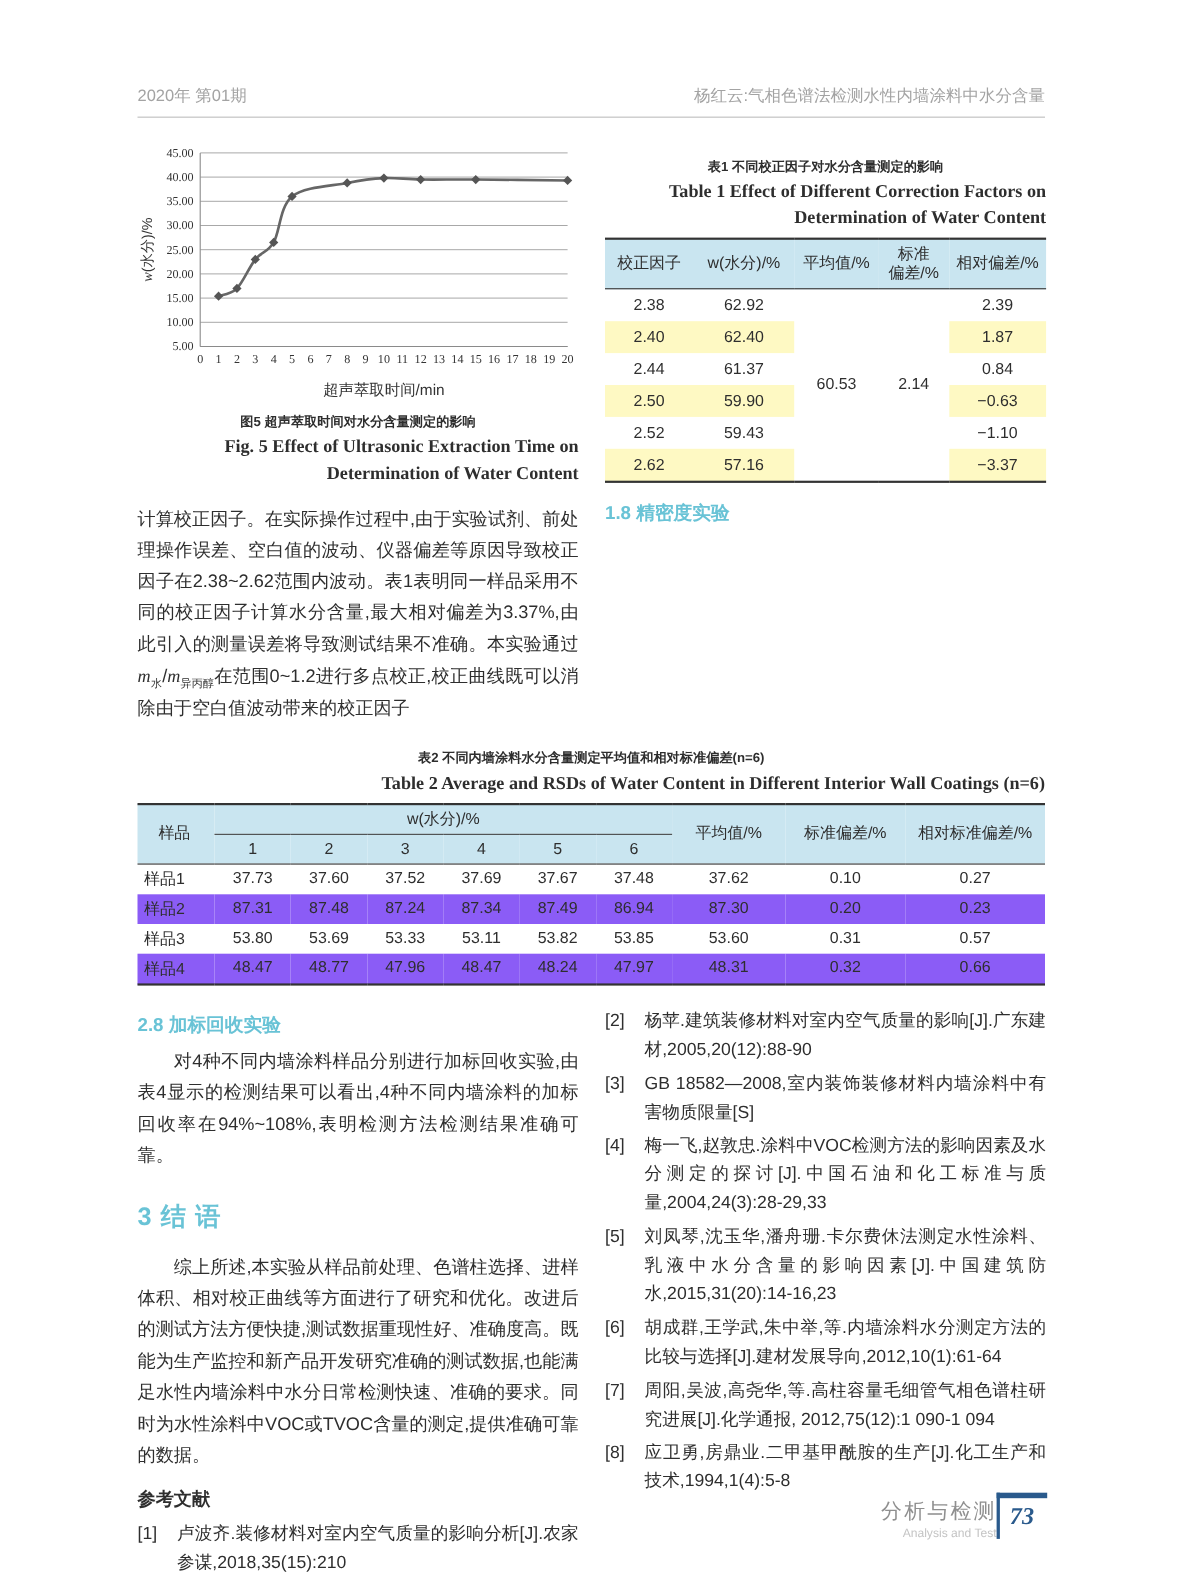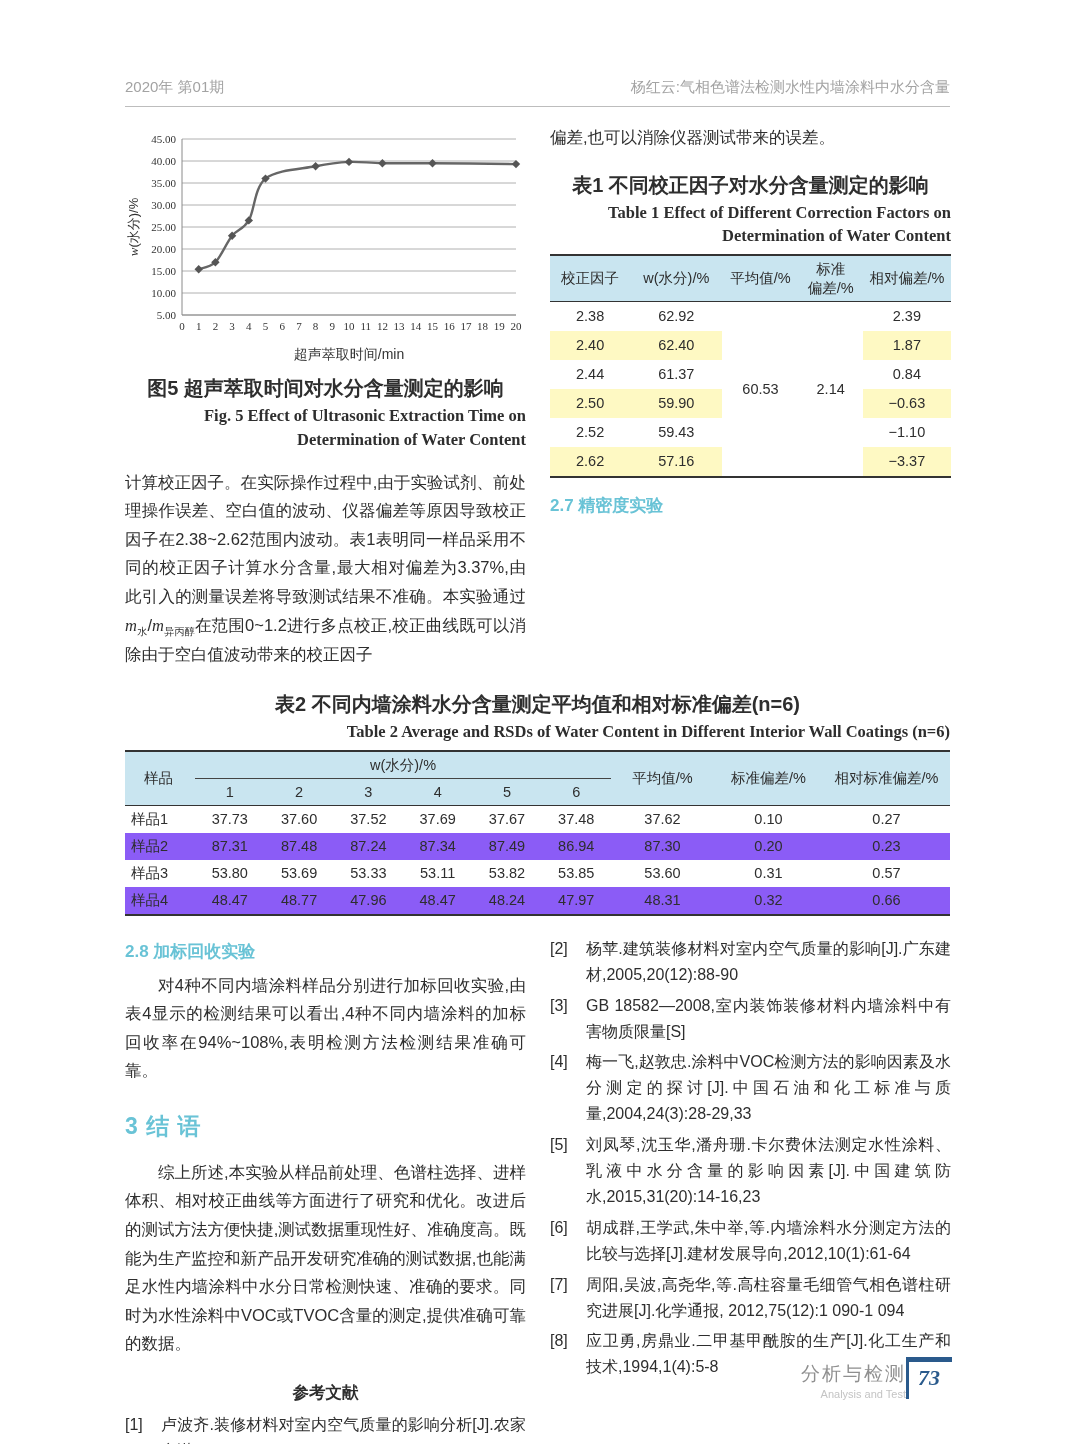--- a/index.html
+++ b/index.html
@@ -11,21 +11,21 @@
   .page{padding:78px 122px 0 125px;}
   .pg-header{
     display:flex;justify-content:space-between;align-items:flex-end;
     color:#a3a3a3;font-size:15px;padding-bottom:9px;border-bottom:1px solid #bdbdbd;
   }
   .columns{display:flex;gap:24px;margin-top:16px;}
   .col{width:401px;min-width:401px;}
   .body-text{font-size:16.5px;line-height:1.73;text-align:justify;margin:0;}
   .indent{text-indent:2em;}
   .fig-chart{display:block;margin-top:2px;}
-  .cap-zh{text-align:center;font-weight:bold;font-size:20px;margin:10px 0 2px;}
+  .cap-zh{text-align:center;font-weight:bold;font-size:12px;margin:10px 0 2px;}
   .cap-en{
     text-align:right;font-weight:bold;font-family:"Liberation Serif",serif;
     font-size:16.5px;line-height:1.45;margin:0 0 6px;
   }
   .sec-head{color:#69c3d6;font-size:17px;font-weight:bold;margin:4px 0 8px;}
   .sec-head-big{color:#69c3d6;font-size:23px;font-weight:bold;margin:26px 0 16px;letter-spacing:1px;}
   sub{font-size:10px;}
   i.mvar{font-family:"Liberation Serif",serif;}
 
   table{border-collapse:collapse;width:100%;table-layout:fixed;}
@@ -41,21 +41,21 @@
   .t2 th.wspan{border-bottom:1px solid #444;}
   .t2 tbody tr.band td{background:#8b5cf6;}
   .t2 td{height:27px;}
   .t2 td.sample{text-align:left;padding-left:6px;}
   .t2 th.sample-h{text-align:left;padding-left:19px;}
 
   .tick{font-family:"Liberation Serif",serif;font-size:11px;fill:#333;}
   .axis-title{font-size:14px;fill:#333;}
   .axis-title-y{font-size:13px;fill:#333;}
 
-  .refs-title{text-align:center;font-weight:bold;font-size:16.5px;margin:24px 0 8px;}
+  .refs-title{font-weight:bold;font-size:16.5px;margin:14px 0 8px;}
   .ref{display:flex;font-size:16px;line-height:1.62;margin-bottom:5px;}
   .ref-num{width:36px;flex:none;}
   .ref-text{flex:1;text-align:justify;}
 
   .pg-footer{position:absolute;right:120px;bottom:44px;display:flex;align-items:flex-start;}
   .journal-names{text-align:right;padding-top:4px;}
   .journal-zh{color:#8f8f8f;font-size:19px;letter-spacing:2px;}
   .journal-en{color:#c4c4c4;font-size:11px;margin-top:1px;}
   .page-no{
     border-top:5px solid #2a5a8c;border-left:3px solid #2a5a8c;
@@ -134,21 +134,20 @@
         </svg>
       <div class="cap-zh">图5  超声萃取时间对水分含量测定的影响</div>
       <div class="cap-en">
         <span>Fig. 5   Effect of Ultrasonic Extraction Time on</span><br>
         <span>Determination of Water Content</span>
       </div>
       <p class="body-text" style="margin-top:16px;"><span>计算校正因子。在实际操作过程中,由于实验试剂、前处理操作误差、空白值的波动、仪器偏差等原因导致校正因子在2.38~2.62范围内波动。表1表明同一样品采用不同的校正因子计算水分含量,最大相对偏差为3.37%,由此引入的测量误差将导致测试结果不准确。本实验通过</span><i class="mvar">m</i><sub>水</sub><span>/</span><i class="mvar">m</i><sub>异丙醇</sub><span>在范围0~1.2进行多点校正,校正曲线既可以消除由于空白值波动带来的校正因子</span></p>
     </div>
 
     <div class="col">
-      <p class="body-text">偏差,也可以消除仪器测试带来的误差。</p>
 
       <div class="cap-zh" style="margin-top:20px;">表1  不同校正因子对水分含量测定的影响</div>
       <div class="cap-en">
         <span>Table 1   Effect of Different Correction Factors on</span><br>
         <span>Determination of Water Content</span>
       </div>
 
       <table class="data-table t1">
         <colgroup>
             <col style="width:20%">
@@ -195,21 +194,21 @@
               <td>−1.10</td>
             </tr>
             <tr class="band">
               <td>2.62</td>
               <td>57.16</td>
               <td>−3.37</td>
             </tr>
           </tbody>
       </table>
 
-      <div class="sec-head" style="margin-top:16px;">2.7  精密度实验</div>
+      <div class="sec-head" style="margin-top:16px;">1.8  精密度实验</div>
     </div>
   </div>
 
   <div class="cap-zh t2caption">表2  不同内墙涂料水分含量测定平均值和相对标准偏差(n=6)</div>
   <div class="cap-en">Table 2   Average and RSDs of Water Content in Different Interior Wall Coatings (n=6)</div>
 
   <table class="data-table t2">
     <colgroup>
       <col style="width:8.5%">
         <col style="width:8.4%">

